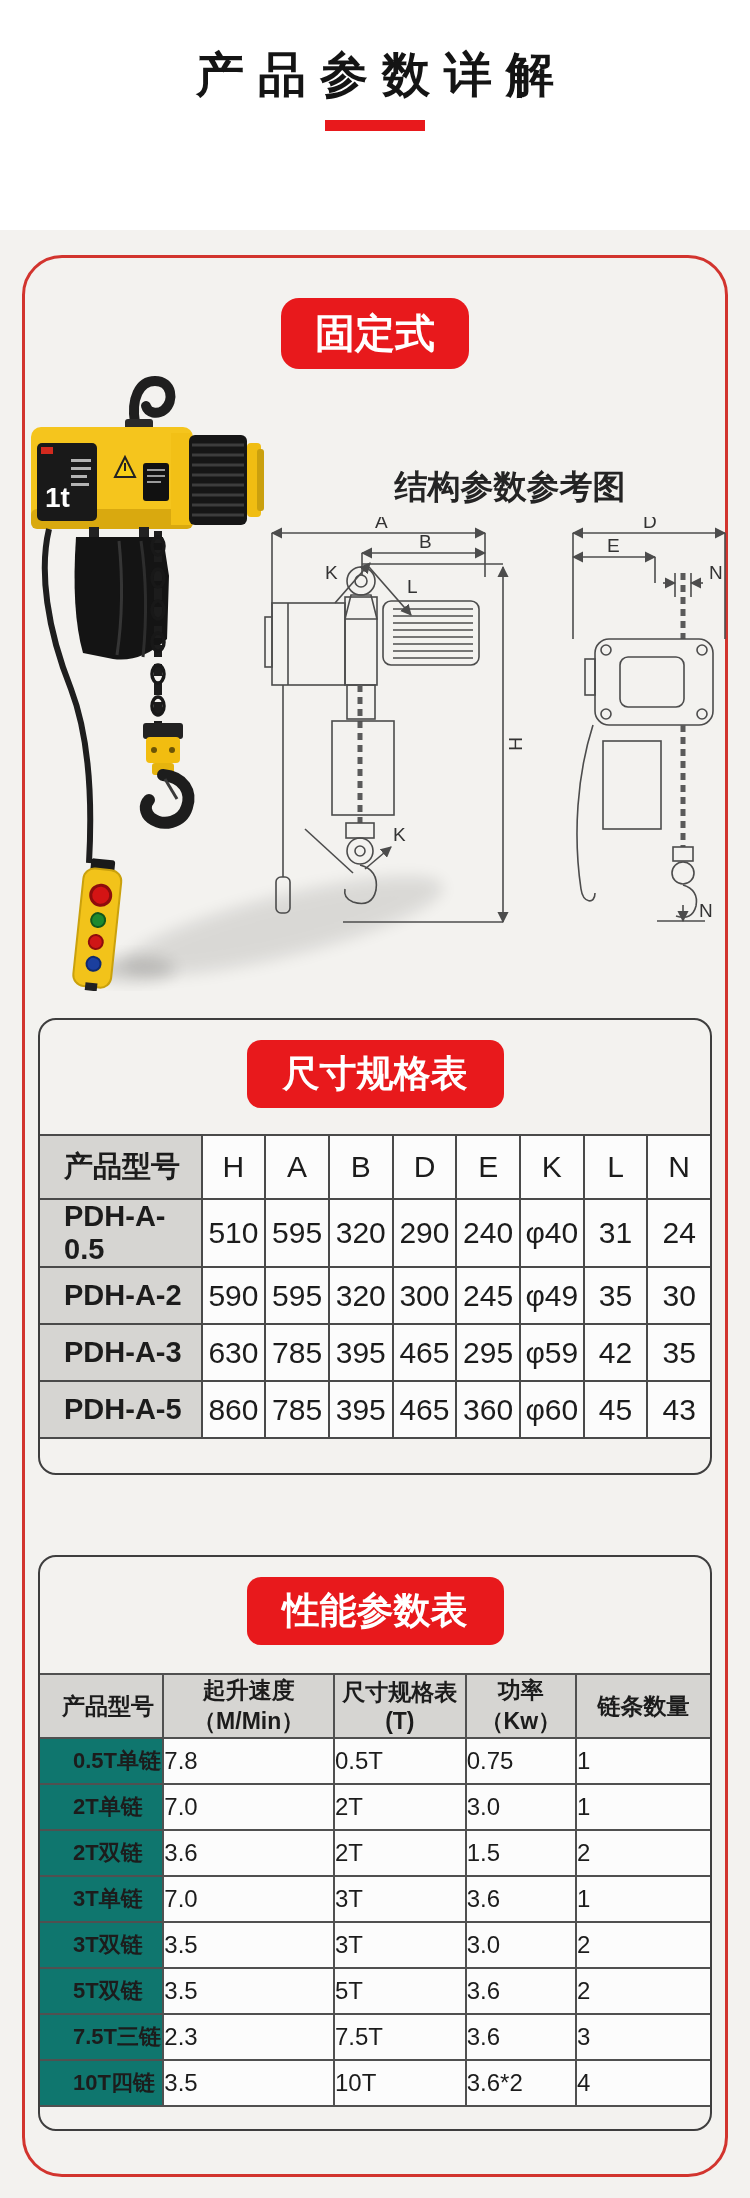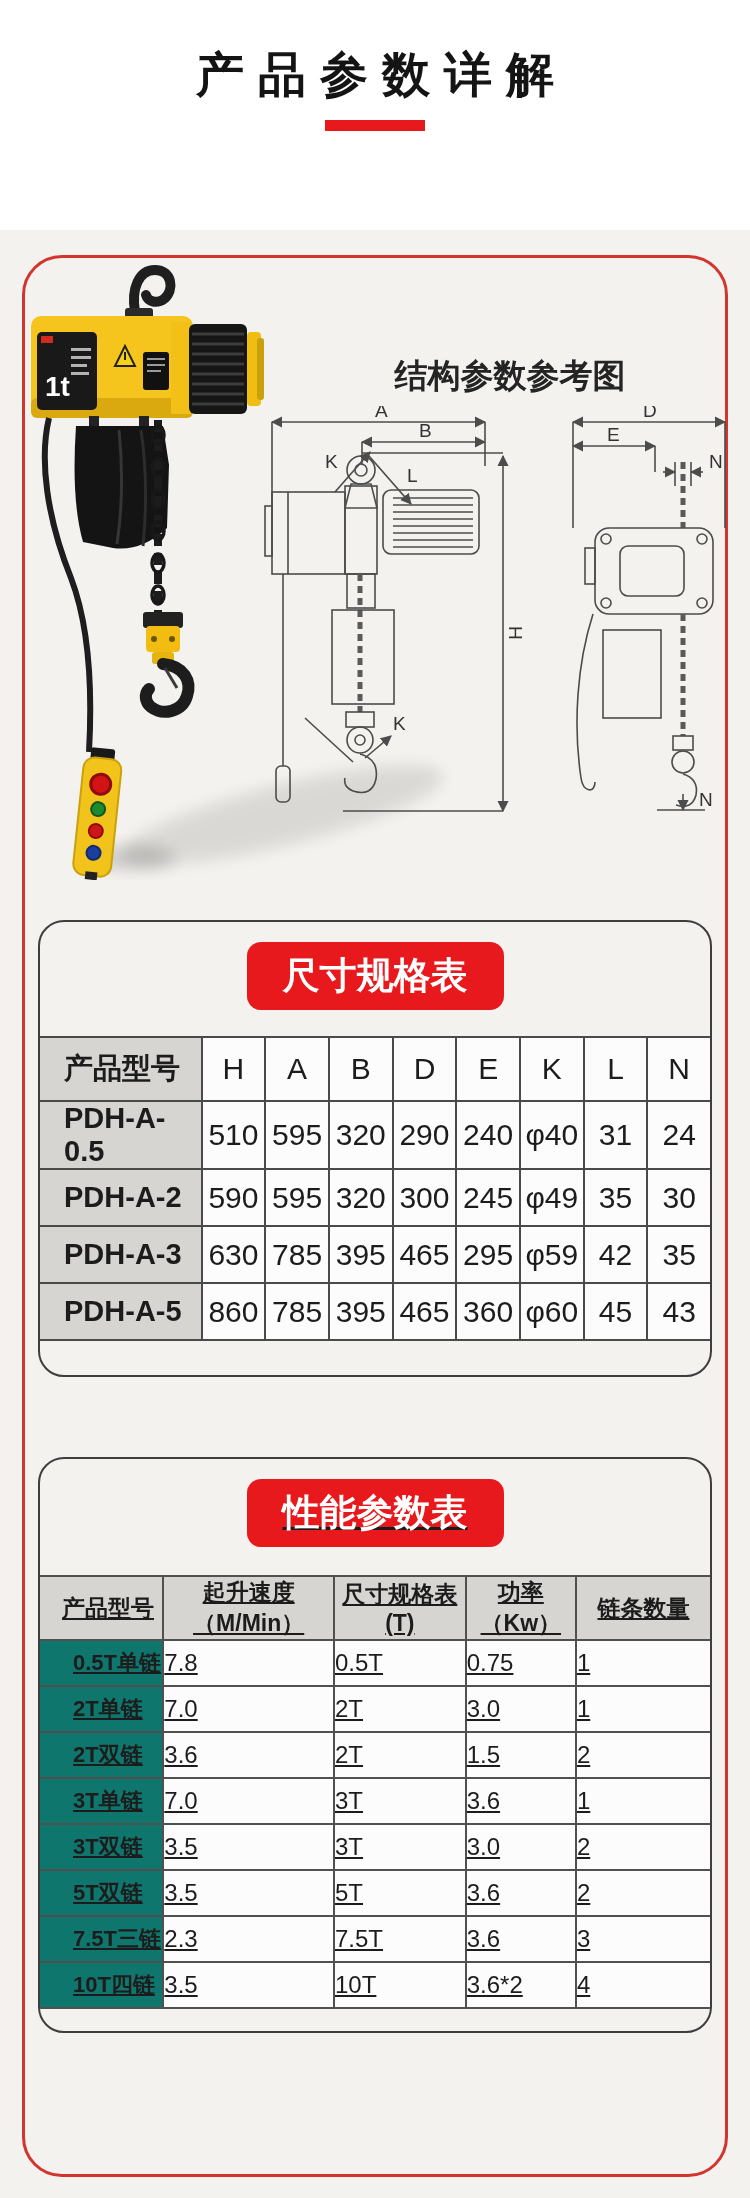--- a/index.html
+++ b/index.html
@@ -9,23 +9,23 @@
   .title-underline{width:100px;height:11px;background:#e8191c;margin:20px auto 0;}
   .gray-section{box-sizing:border-box;height:1968px;background:#f3f2ef;padding-top:25px;}
   .outer-card{box-sizing:border-box;width:706px;height:1922px;margin:0 auto;border:3px solid #d2342e;border-radius:40px;position:relative;}
   .badge{display:block;width:max-content;margin:0 auto;background:#e8191c;color:#ffffff;font-weight:700;text-align:center;}
   .badge-fixed{margin-top:40px;font-size:40px;padding:8px 34px;border-radius:18px;}
   .badge-table{font-size:37px;padding:9px 36px;border-radius:14px;}
   .illustration{position:relative;height:645px;}
   .hoist-svg{position:absolute;left:-4px;top:2px;}
   .diagram-title{position:absolute;left:330px;top:96px;width:310px;text-align:center;font-size:33px;font-weight:700;color:#242424;}
   .drawing-svg{position:absolute;left:218px;top:148px;}
-  .inner-card{box-sizing:border-box;margin:17px 13px;border:2px solid #3e3e3e;border-radius:26px;overflow:hidden;padding-top:20px;background:transparent;}
+  .inner-card{box-sizing:border-box;margin:4px 13px;border:2px solid #3e3e3e;border-radius:18px;overflow:hidden;padding-top:20px;background:transparent;}
   .size-card{height:457px;}
-  .perf-card{height:576px;margin-top:80px;text-decoration:underline;}
+  .perf-card{height:576px;margin-top:80px;}
   table{border-collapse:collapse;width:calc(100% + 4px);margin:26px -2px -2px;table-layout:fixed;}
   .perf-card table{margin-top:28px;}
   th,td{box-sizing:border-box;padding:0;}
   
   .size-table th,.size-table td{border:2px solid #4a4a4a;}
   .size-table tr.hrow{height:64px;}
   .size-table tr.drow{height:57px;}
   .size-table .model{width:24.2%;background:#d6d5d2;text-align:left;padding-left:24px;font-size:29px;font-weight:700;}
   .size-table td.model{font-weight:600;}
   .size-table th.dim,.size-table td.num{background:#fcfcfc;text-align:center;font-size:30px;font-weight:400;color:#1c1c1c;}
@@ -45,20 +45,21 @@
 
 <div>
   <div class="header">
     <div class="page-title">产品参数详解</div>
     <div class="title-underline"></div>
   </div>
 
   <div class="gray-section">
     <div class="outer-card">
 
+      <div class="badge badge-fixed">固定式</div>
 
       <div class="illustration">
 
         <svg class="hoist-svg" width="470" height="620" viewBox="0 0 470 620">
           <defs>
               <filter id="blr" x="-50%" y="-50%" width="200%" height="200%">
                 <feGaussianBlur stdDeviation="8"></feGaussianBlur>
               </filter>
             </defs>
           <g>

